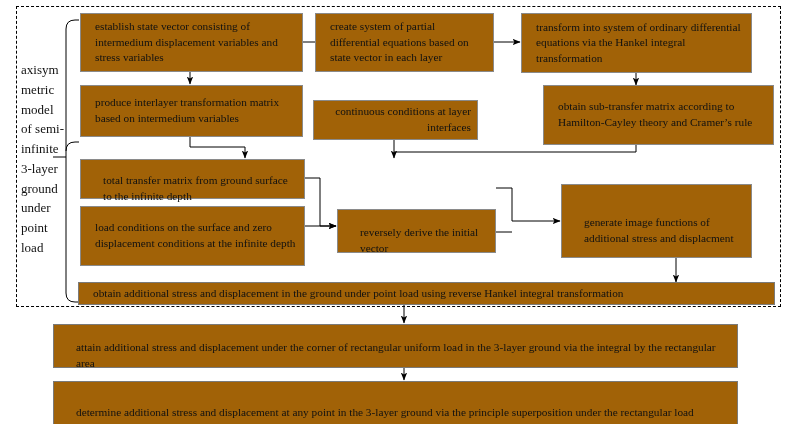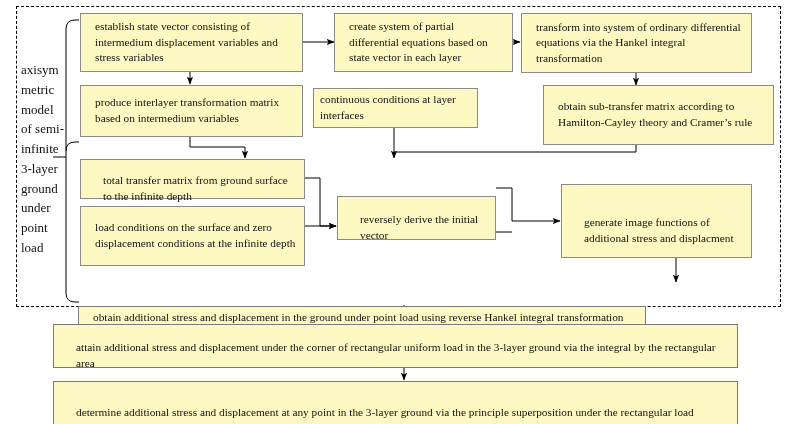--- a/index.html
+++ b/index.html
@@ -5,26 +5,26 @@
   html,body{margin:0;padding:0;background:#ffffff;}
   body{width:789px;height:424px;overflow:hidden;
        font-family:"Liberation Serif","DejaVu Serif",serif;color:#000;}
   #stage{position:relative;width:789px;height:424px;}
   #wires{position:absolute;left:0;top:0;width:789px;height:424px;}
   .dashed-group{
     position:absolute;border:1.5px dashed #000;box-sizing:border-box;
   }
   .node{
     position:absolute;box-sizing:border-box;
-    border:1px solid #8a8a8a;background:#fef9c3;
+    border:1px solid #8a8a8a;background:#a16207;
     display:flex;align-items:center;
     font-size:11.3px;line-height:1.38;color:#111;
   }
   .node .txt{display:block;width:100%;padding:0 6px;}
-  .t-center{text-align:left;}
+  .t-center{text-align:right;margin-top:12px;}
   .t-left{text-align:left;}
   .t-indent .txt{padding-left:14px;}
   .t-indent2 .txt{padding-left:22px;margin-top:20px;}
   .grouplabel{
     position:absolute;font-size:13px;line-height:1.52;
     text-align:left;color:#111;white-space:pre-line;
   }
   .wide{border:1px solid #7a7a7a;}
 </style>
 </head>
@@ -86,21 +86,21 @@
 3-layer
 ground
 under
 point
 load</div>
 
   <div class="node t-left t-indent" style="left:80px;top:13px;width:223px;height:59px;">
     <span class="txt">establish state vector consisting of intermedium displacement variables and stress variables</span>
   </div>
 
-  <div class="node t-left t-indent" style="left:315px;top:13px;width:179px;height:59px;margin-left:19px;">
+  <div class="node t-left t-indent" style="left:315px;top:13px;width:179px;height:59px;">
     <span class="txt">create system of partial differential equations based on state vector in each layer</span>
   </div>
 
   <div class="node t-left t-indent" style="left:521px;top:13px;width:231px;height:60px;justify-content:flex-end;">
     <span class="txt">transform into system of ordinary differential equations via the Hankel integral transformation</span>
   </div>
 
   <div class="node t-left t-indent" style="left:80px;top:85px;width:223px;height:52px;">
     <span class="txt">produce interlayer transformation matrix based on intermedium variables</span>
   </div>
@@ -119,25 +119,25 @@
 
 
   <div class="node t-left t-indent2" style="left:561px;top:184px;width:191px;height:74px;">
     <span class="txt">generate image functions of additional stress and displacment</span>
   </div>
 
   <div class="node t-left t-indent" style="left:80px;top:206px;width:225px;height:60px;">
     <span class="txt">load conditions on the surface and zero displacement conditions at the infinite depth</span>
   </div>
 
-  <div class="node t-left t-indent2" style="left:337px;top:196px;width:159px;height:44px;">
+  <div class="node t-left t-indent2" style="left:337px;top:209px;width:159px;height:44px;">
     <span class="txt">reversely derive the initial vector</span>
   </div>
 
-  <div class="node wide t-left t-indent" style="left:78px;top:282px;width:568px;height:23px;margin-top:24px;">
+  <div class="node wide t-left t-indent" style="left:78px;top:282px;width:697px;height:23px;">
     <span class="txt">obtain additional stress and displacement in the ground under point load using reverse Hankel integral transformation</span>
   </div>
 
   <div class="node wide t-left t-indent2" style="left:53px;top:324px;width:685px;height:44px;">
     <span class="txt">attain additional stress and displacement under the corner of rectangular uniform load in the 3-layer ground via the integral by the rectangular area</span>
   </div>
 
   <div class="node wide t-left t-indent2" style="left:53px;top:381px;width:685px;height:44px;">
     <span class="txt">determine additional stress and displacement at any point  in the 3-layer ground via the principle superposition under the rectangular load</span>
   </div>

